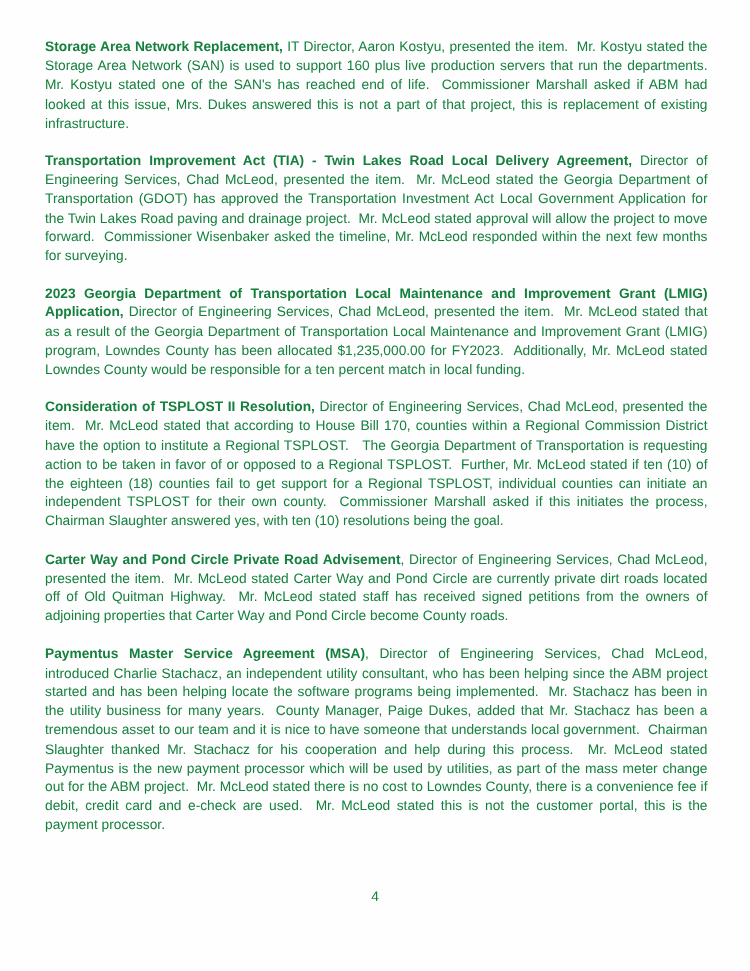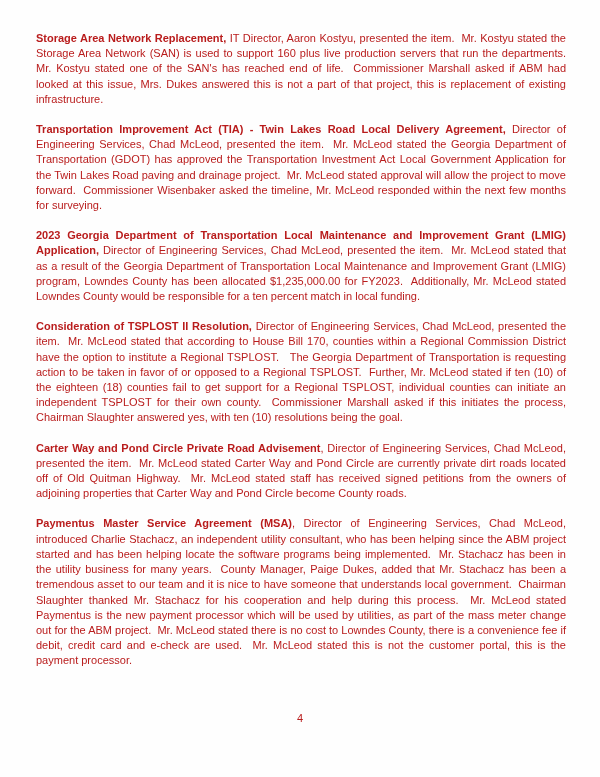--- a/index.html
+++ b/index.html
@@ -7,21 +7,21 @@
     padding: 0;
     background: #ffffff;
   }
   .page {
     position: relative;
     width: 600px;
     height: 777px;
     background: #fefefe;
     overflow: hidden;
     font-family: "Liberation Sans", "DejaVu Sans", sans-serif;
-    color: #b91c1c;
+    color: #15803d;
   }
   .content {
     position: absolute;
     left: 36px;
     right: 34px;
     top: 31px;
     font-size: 11px;
     line-height: 15.2px;
     text-align: justify;
   }

